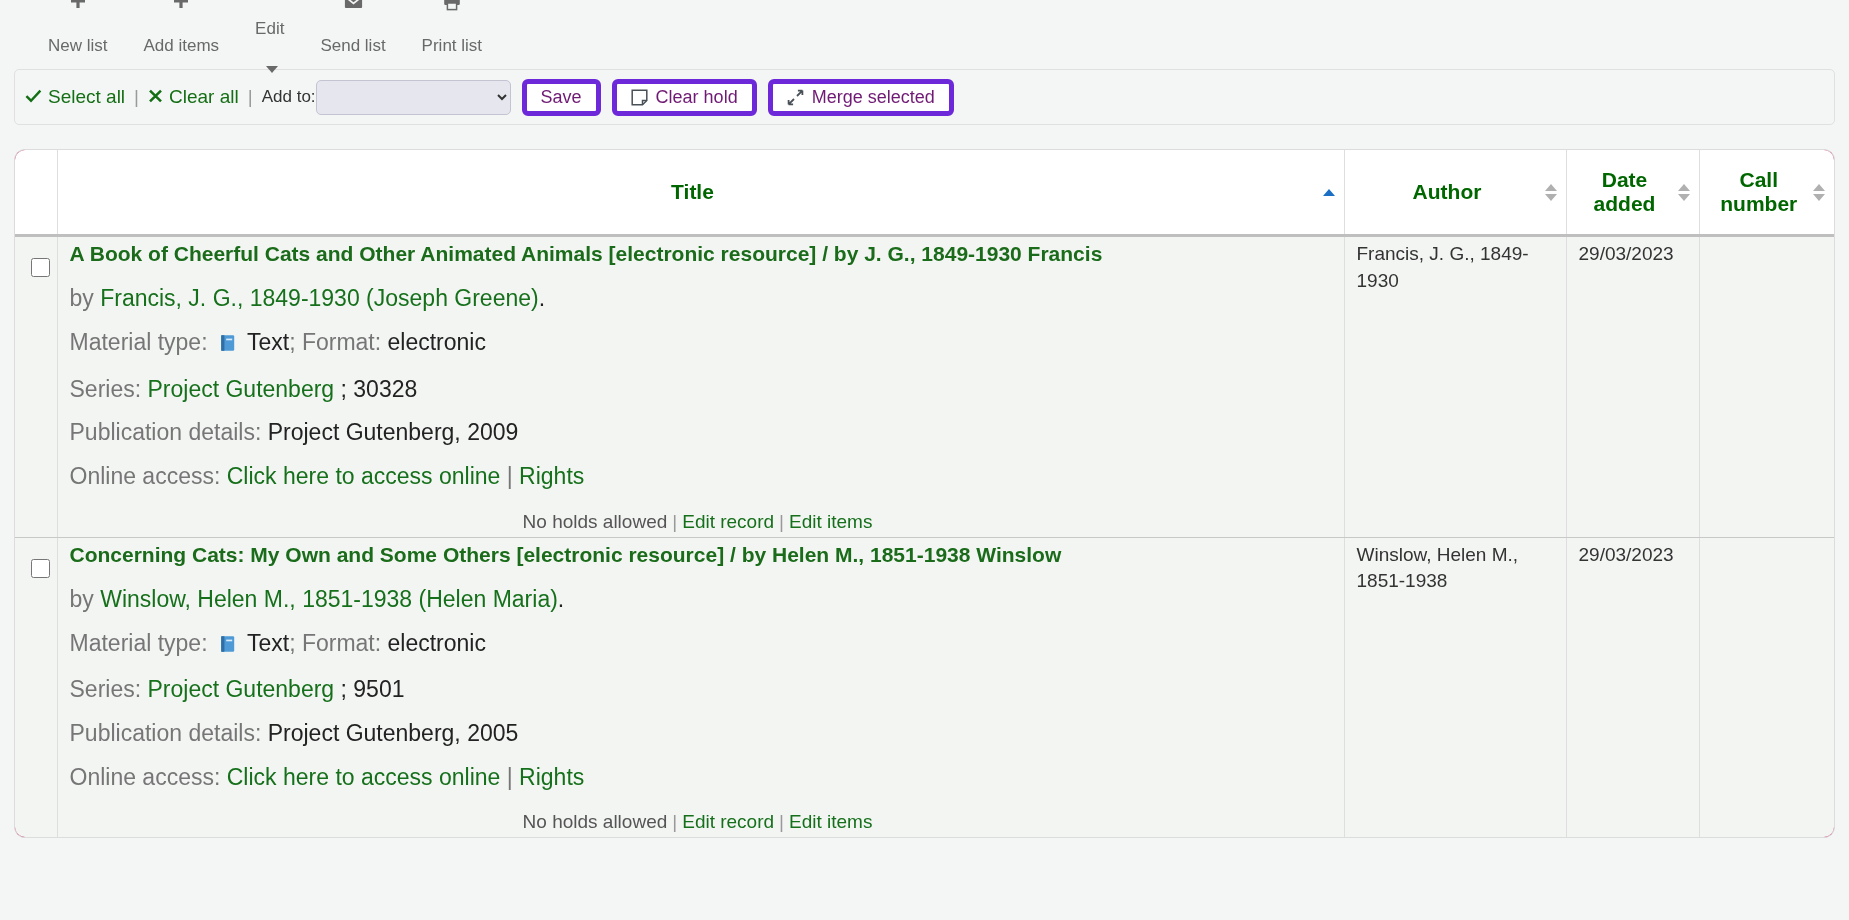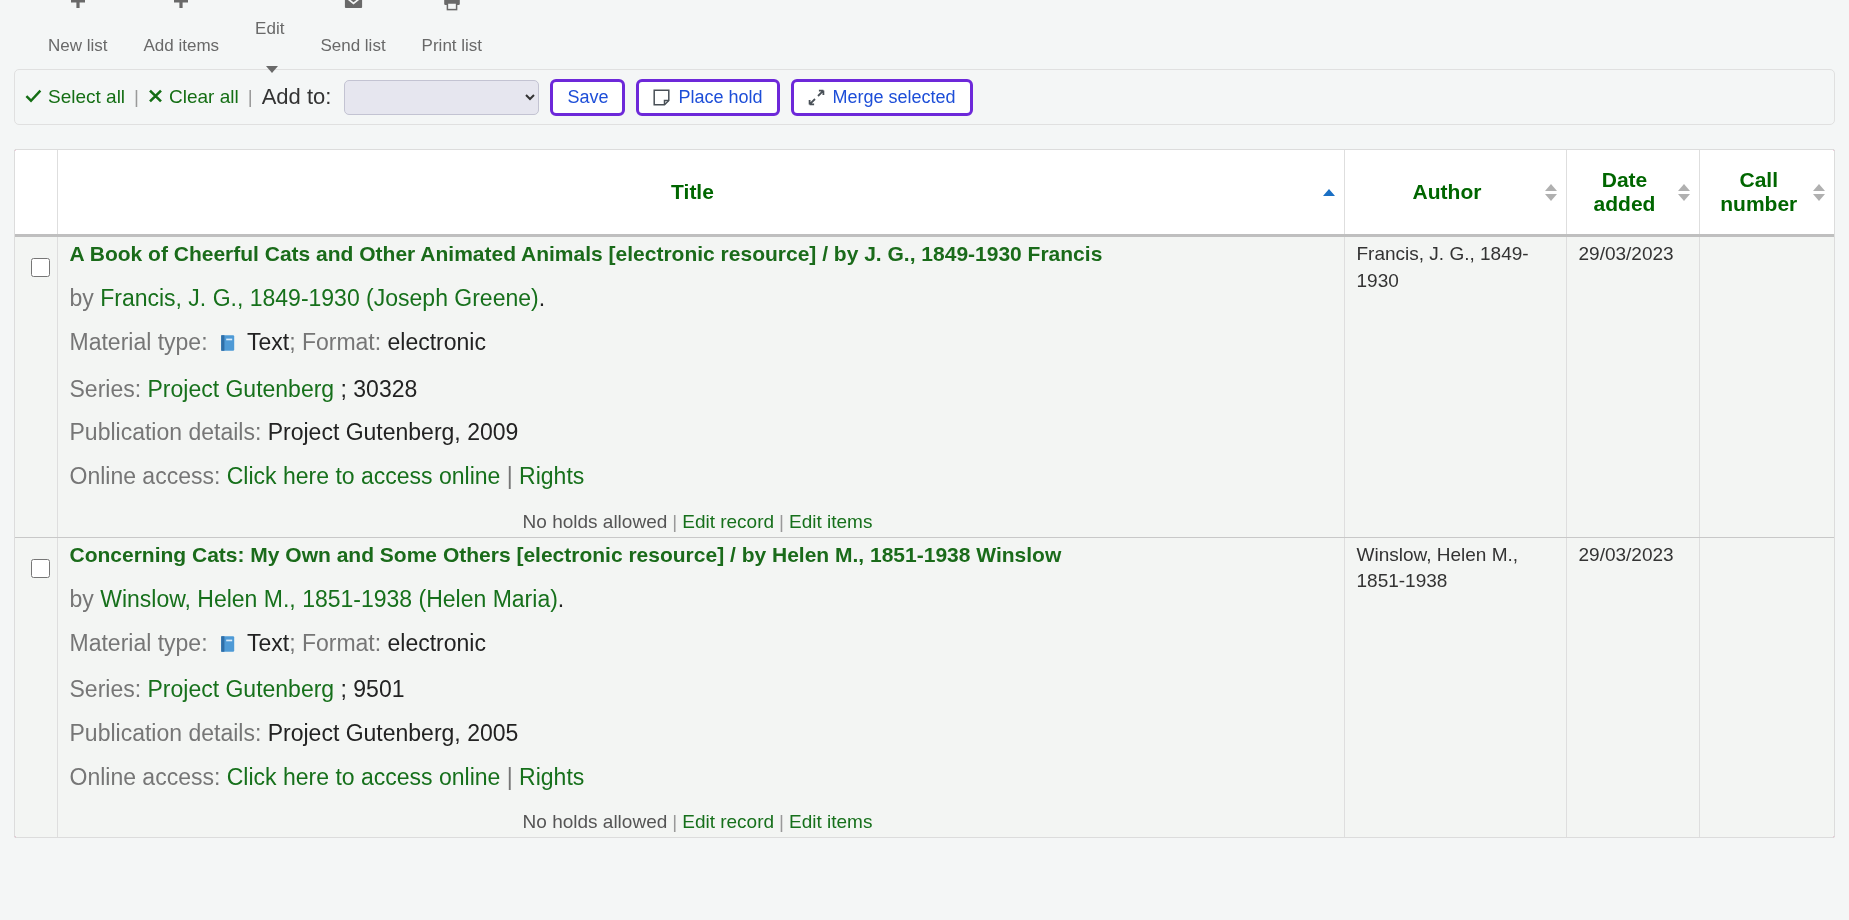--- a/index.html
+++ b/index.html
@@ -87,58 +87,58 @@
     display: inline-flex;
     align-items: center;
     gap: 6px;
   }
   .sep {
     color: #9a9a9a;
     margin: 0 9px;
     font-size: 19px;
   }
   .addto-label {
-    font-size: 22px;
+    font-size: 17px;
     color: #333;
-    margin-right: 13px;
+    margin-right: 0;
   }
   select.addto {
     width: 195px;
     height: 35px;
     font-size: 17px;
     border: 1px solid #c3c3d2;
     border-radius: 5px;
     background: #e6e6ef;
     color: #333;
     padding: 0 8px;
     font-family: "Liberation Sans", sans-serif;
   }
   .btn {
     display: inline-flex;
     align-items: center;
     gap: 8px;
     height: 37px;
     padding: 12px 14px;
     margin-left: 11px;
     font-size: 18px;
-    color: #1d4ed8;
+    color: #701a75;
     background: #fff;
-    border: 3px solid #6d28d9;
+    border: 5px solid #6d28d9;
     border-radius: 6px;
     cursor: pointer;
     white-space: nowrap;
     font-family: "Liberation Sans", sans-serif;
   }
   .btn-ico { display: inline-flex; align-items: center; }
 
   
   .table-wrap {
     margin: 24px 14px 0 14px;
     border: 1px solid #dcdcdc;
-    border-radius: 2px;
+    border-radius: 11px;
     background: #be185d;
     overflow: hidden;
   }
   table.results {
     width: 100%;
     border-collapse: collapse;
     table-layout: fixed;
   }
   table.results th {
     background: #fff;
@@ -340,21 +340,21 @@
       <span>Save</span>
     </button>
 
     <button class="btn">
       <span class="btn-ico">
         <svg width="17" height="17" viewBox="0 0 17 17">
           <path d="M1.2 1.2h14.6v10.3l-4.3 4.3H1.2z" fill="none" stroke="#495057" stroke-width="1.5"></path>
           <path d="M15.8 11.5h-4.3v4.3" fill="none" stroke="#495057" stroke-width="1.5"></path>
         </svg>
       </span>
-      <span>Place hold</span>
+      <span>Clear hold</span>
     </button>
 
 
     <button class="btn">
       <span class="btn-ico">
         <svg width="17" height="17" viewBox="0 0 17 17">
           <path d="M1.6 15.4 7 10M1.6 15.4V10.9M1.6 15.4h4.5" fill="none" stroke="#495057" stroke-width="1.8"></path>
           <path d="M15.4 1.6 10 7M15.4 1.6v4.5M15.4 1.6h-4.5" fill="none" stroke="#495057" stroke-width="1.8"></path>
         </svg>
       </span>

